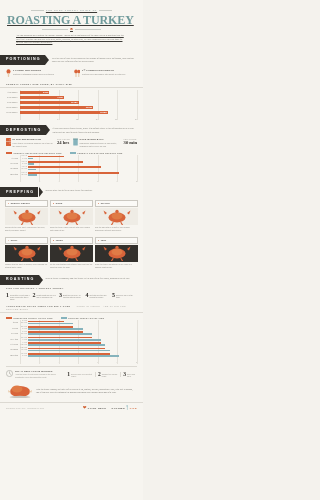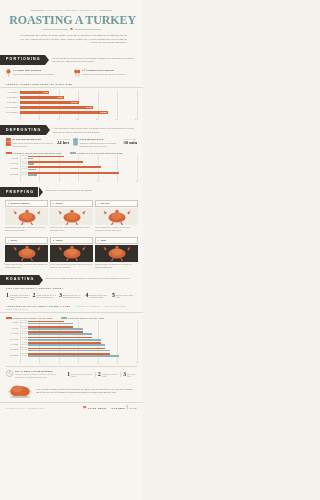--- a/index.html
+++ b/index.html
@@ -8,21 +8,21 @@
     font-family: "Liberation Sans", sans-serif;
     background:#f4f2ed;
     color:#3c3a36;
     font-size:2.4px;
     line-height:1.35;
     -webkit-font-smoothing:none;
   }
   .page { width:143px; height:500px; background:#f7f5f0; position:relative; overflow:hidden; }
 
   
-  .hdr { padding:9px 7px 6px; text-align:right; background:#f7f5f0; }
+  .hdr { padding:9px 7px 6px; text-align:left; background:#f7f5f0;text-decoration:underline; }
   .kicker {
     font-size:2.3px; letter-spacing:.75px; color:#9aa7a6; font-weight:bold;
     text-transform:uppercase;
   }
   .kicker-rule { display:flex; align-items:center; justify-content:center; gap:2px; margin-bottom:1.5px; }
   .kicker-rule .ln { height:1px; background:#c9ccc6; width:13px; }
   .title {
     font-family:"Liberation Serif", serif;
     font-size:12px; font-weight:bold; letter-spacing:-.1px;
     color:#6f9a9b; line-height:1; margin:1px 0 1px;

